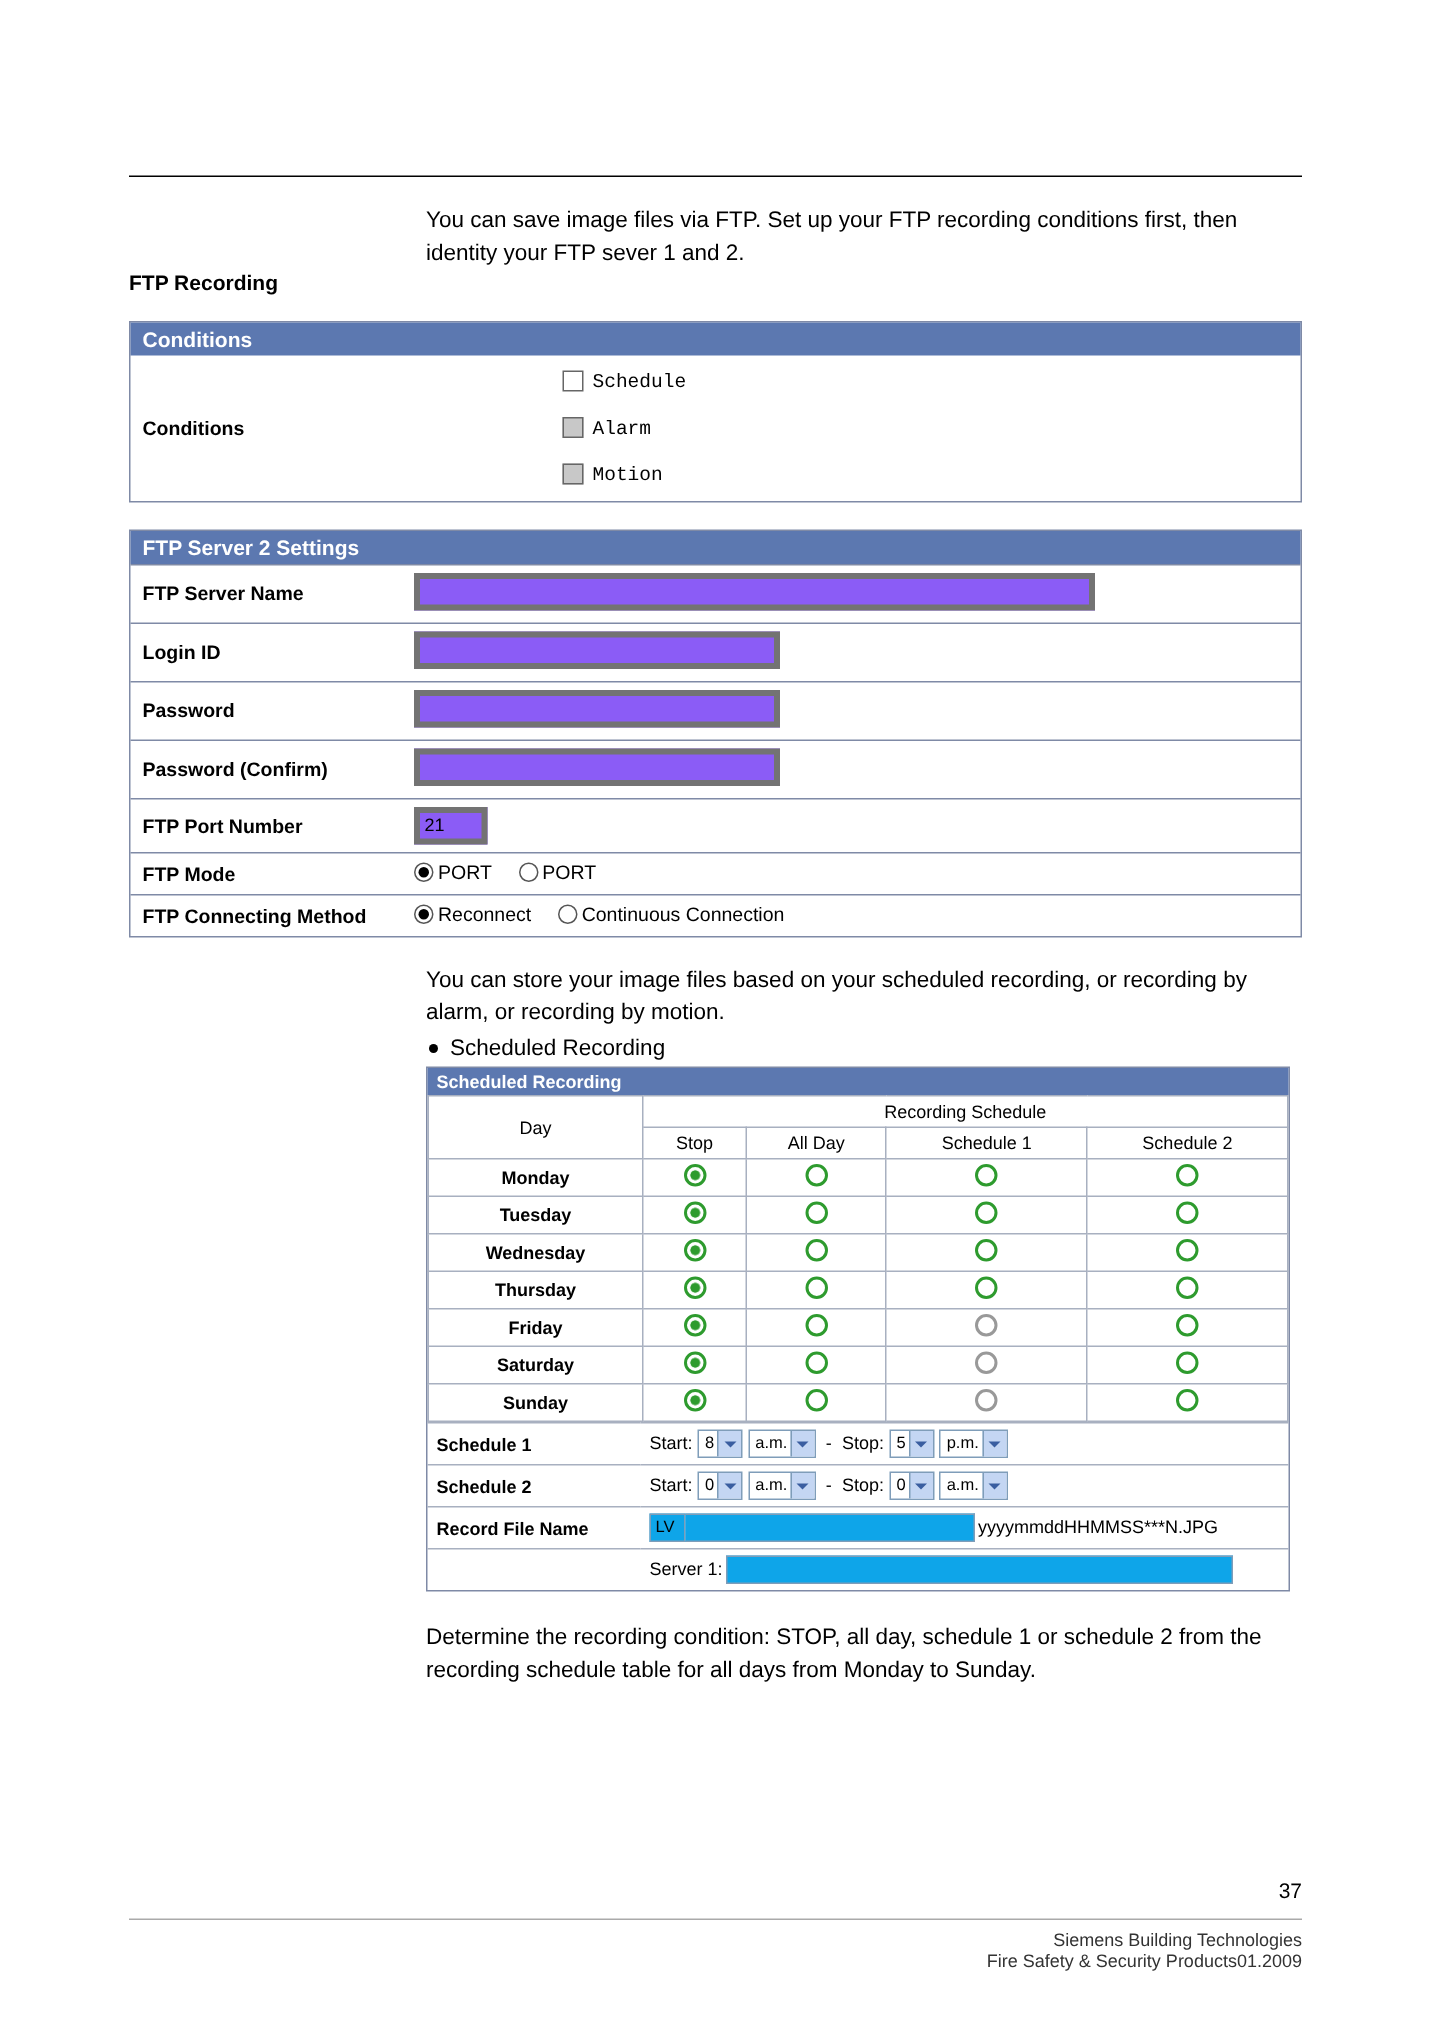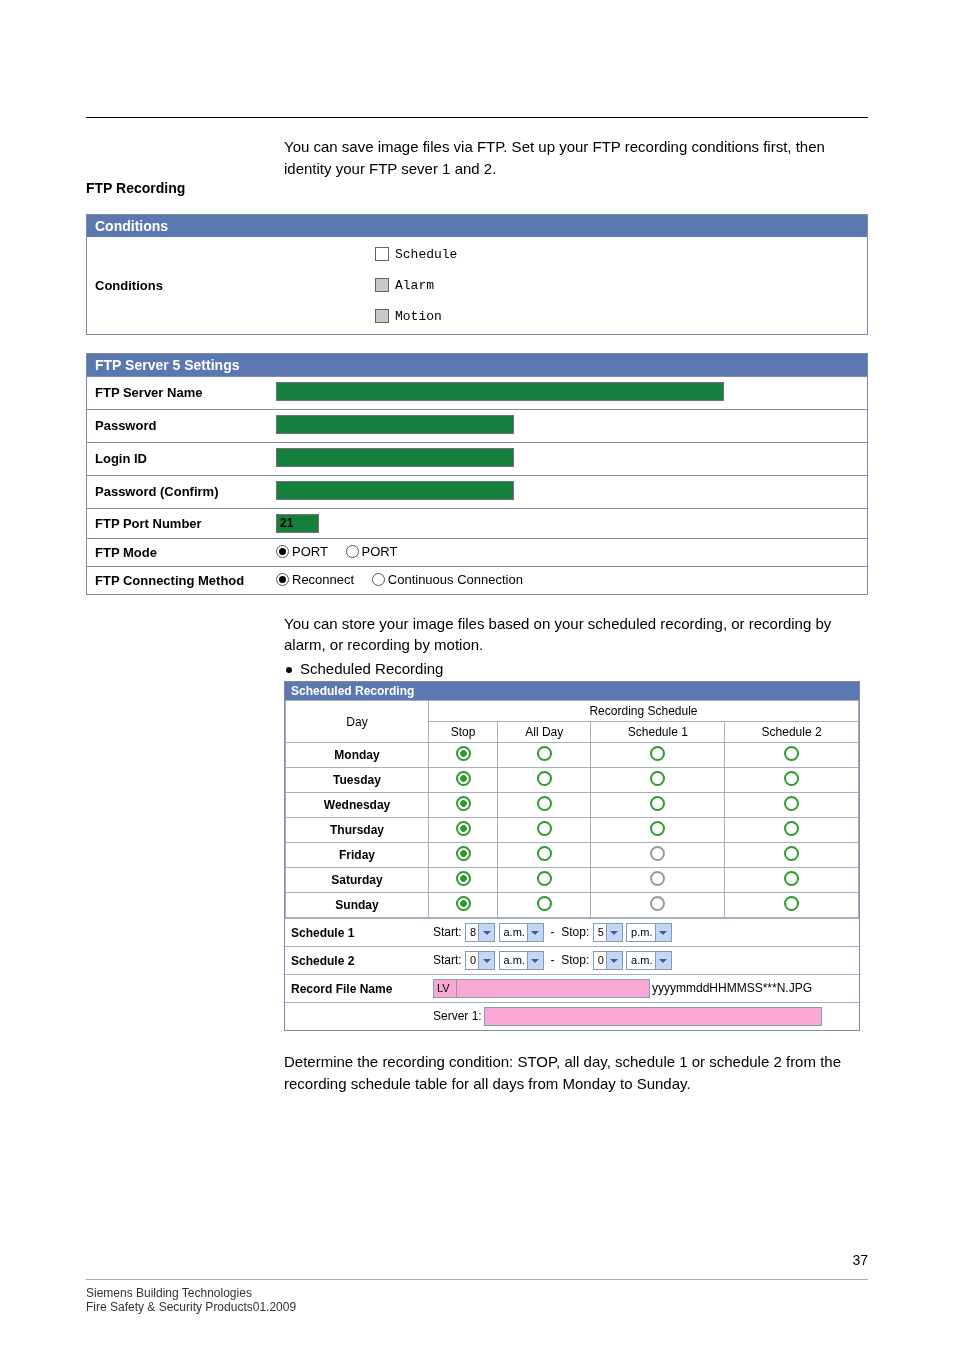--- a/index.html
+++ b/index.html
@@ -81,28 +81,27 @@
   table.form-tbl td {
     border-top: 1px solid #7f8aa6;
     padding: 5px 8px;
     vertical-align: middle;
   }
   table.form-tbl td.lbl {
     font-weight: bold;
     width: 165px;
   }
   .tinput {
-    border: 1px solid #737373;
+    border: 4px solid #737373;
     height: 17px;
-    background: #15803d;
+    background: #8b5cf6;
     display: inline-block;
     padding: 0 3px;
     font-size: 12px;
     line-height: 17px;
-    font-weight: bold;
   }
   .radio {
     width: 11px;
     height: 11px;
     border: 1px solid #555;
     border-radius: 50%;
     display: inline-block;
     vertical-align: middle;
     margin-right: 3px;
     position: relative;
@@ -227,21 +226,21 @@
   .sel-box .arrow::after {
     content: "";
     border-left: 4px solid transparent;
     border-right: 4px solid transparent;
     border-top: 4px solid #3a5ea0;
   }
   .tinput2 {
     display: inline-block;
     border: 1px solid #7f9db9;
     height: 17px;
-    background: #f9a8d4;
+    background: #0ea5e9;
     padding: 0 3px;
     font-size: 11px;
     line-height: 17px;
     vertical-align: middle;
   }
   .para3 {
     margin-left: 198px;
     margin-top: 20px;
     line-height: 1.45;
     font-size: 15px;
@@ -254,21 +253,21 @@
     font-size: 12px;
     color: #333;
   }
   .footer-hr {
     border: none;
     border-top: 1px solid #aaa;
     margin-bottom: 6px;
   }
   .footer-row {
     display: flex;
-    justify-content: flex-start;
+    justify-content: flex-end;
   }
   .page-num {
     position: absolute;
     right: 86px;
     bottom: 82px;
     font-size: 14px;
   }
 </style>
 </head>
 <body>
@@ -294,33 +293,33 @@
           </div>
         <div class="ck">
             <span class="ck-box grey"></span>
             <span>Motion</span>
           </div>
       </div>
     </div>
   </div>
 
   <div class="panel">
-    <div class="panel-header">FTP Server 5 Settings</div>
+    <div class="panel-header">FTP Server 2 Settings</div>
     <table class="form-tbl">
       <tbody>
           <tr>
         <td class="lbl">FTP Server Name</td>
         <td><span class="tinput" style="width:440px"></span></td>
       </tr>
       <tr>
+        <td class="lbl">Login ID</td>
+        <td><span class="tinput" style="width:230px"></span></td>
+      </tr>
+      <tr>
         <td class="lbl">Password</td>
-        <td><span class="tinput" style="width:230px"></span></td>
-      </tr>
-      <tr>
-        <td class="lbl">Login ID</td>
         <td><span class="tinput" style="width:230px"></span></td>
       </tr>
       <tr>
         <td class="lbl">Password (Confirm)</td>
         <td><span class="tinput" style="width:230px"></span></td>
       </tr>
       <tr>
         <td class="lbl">FTP Port Number</td>
         <td><span class="tinput" style="width:35px">21</span></td>
       </tr>

